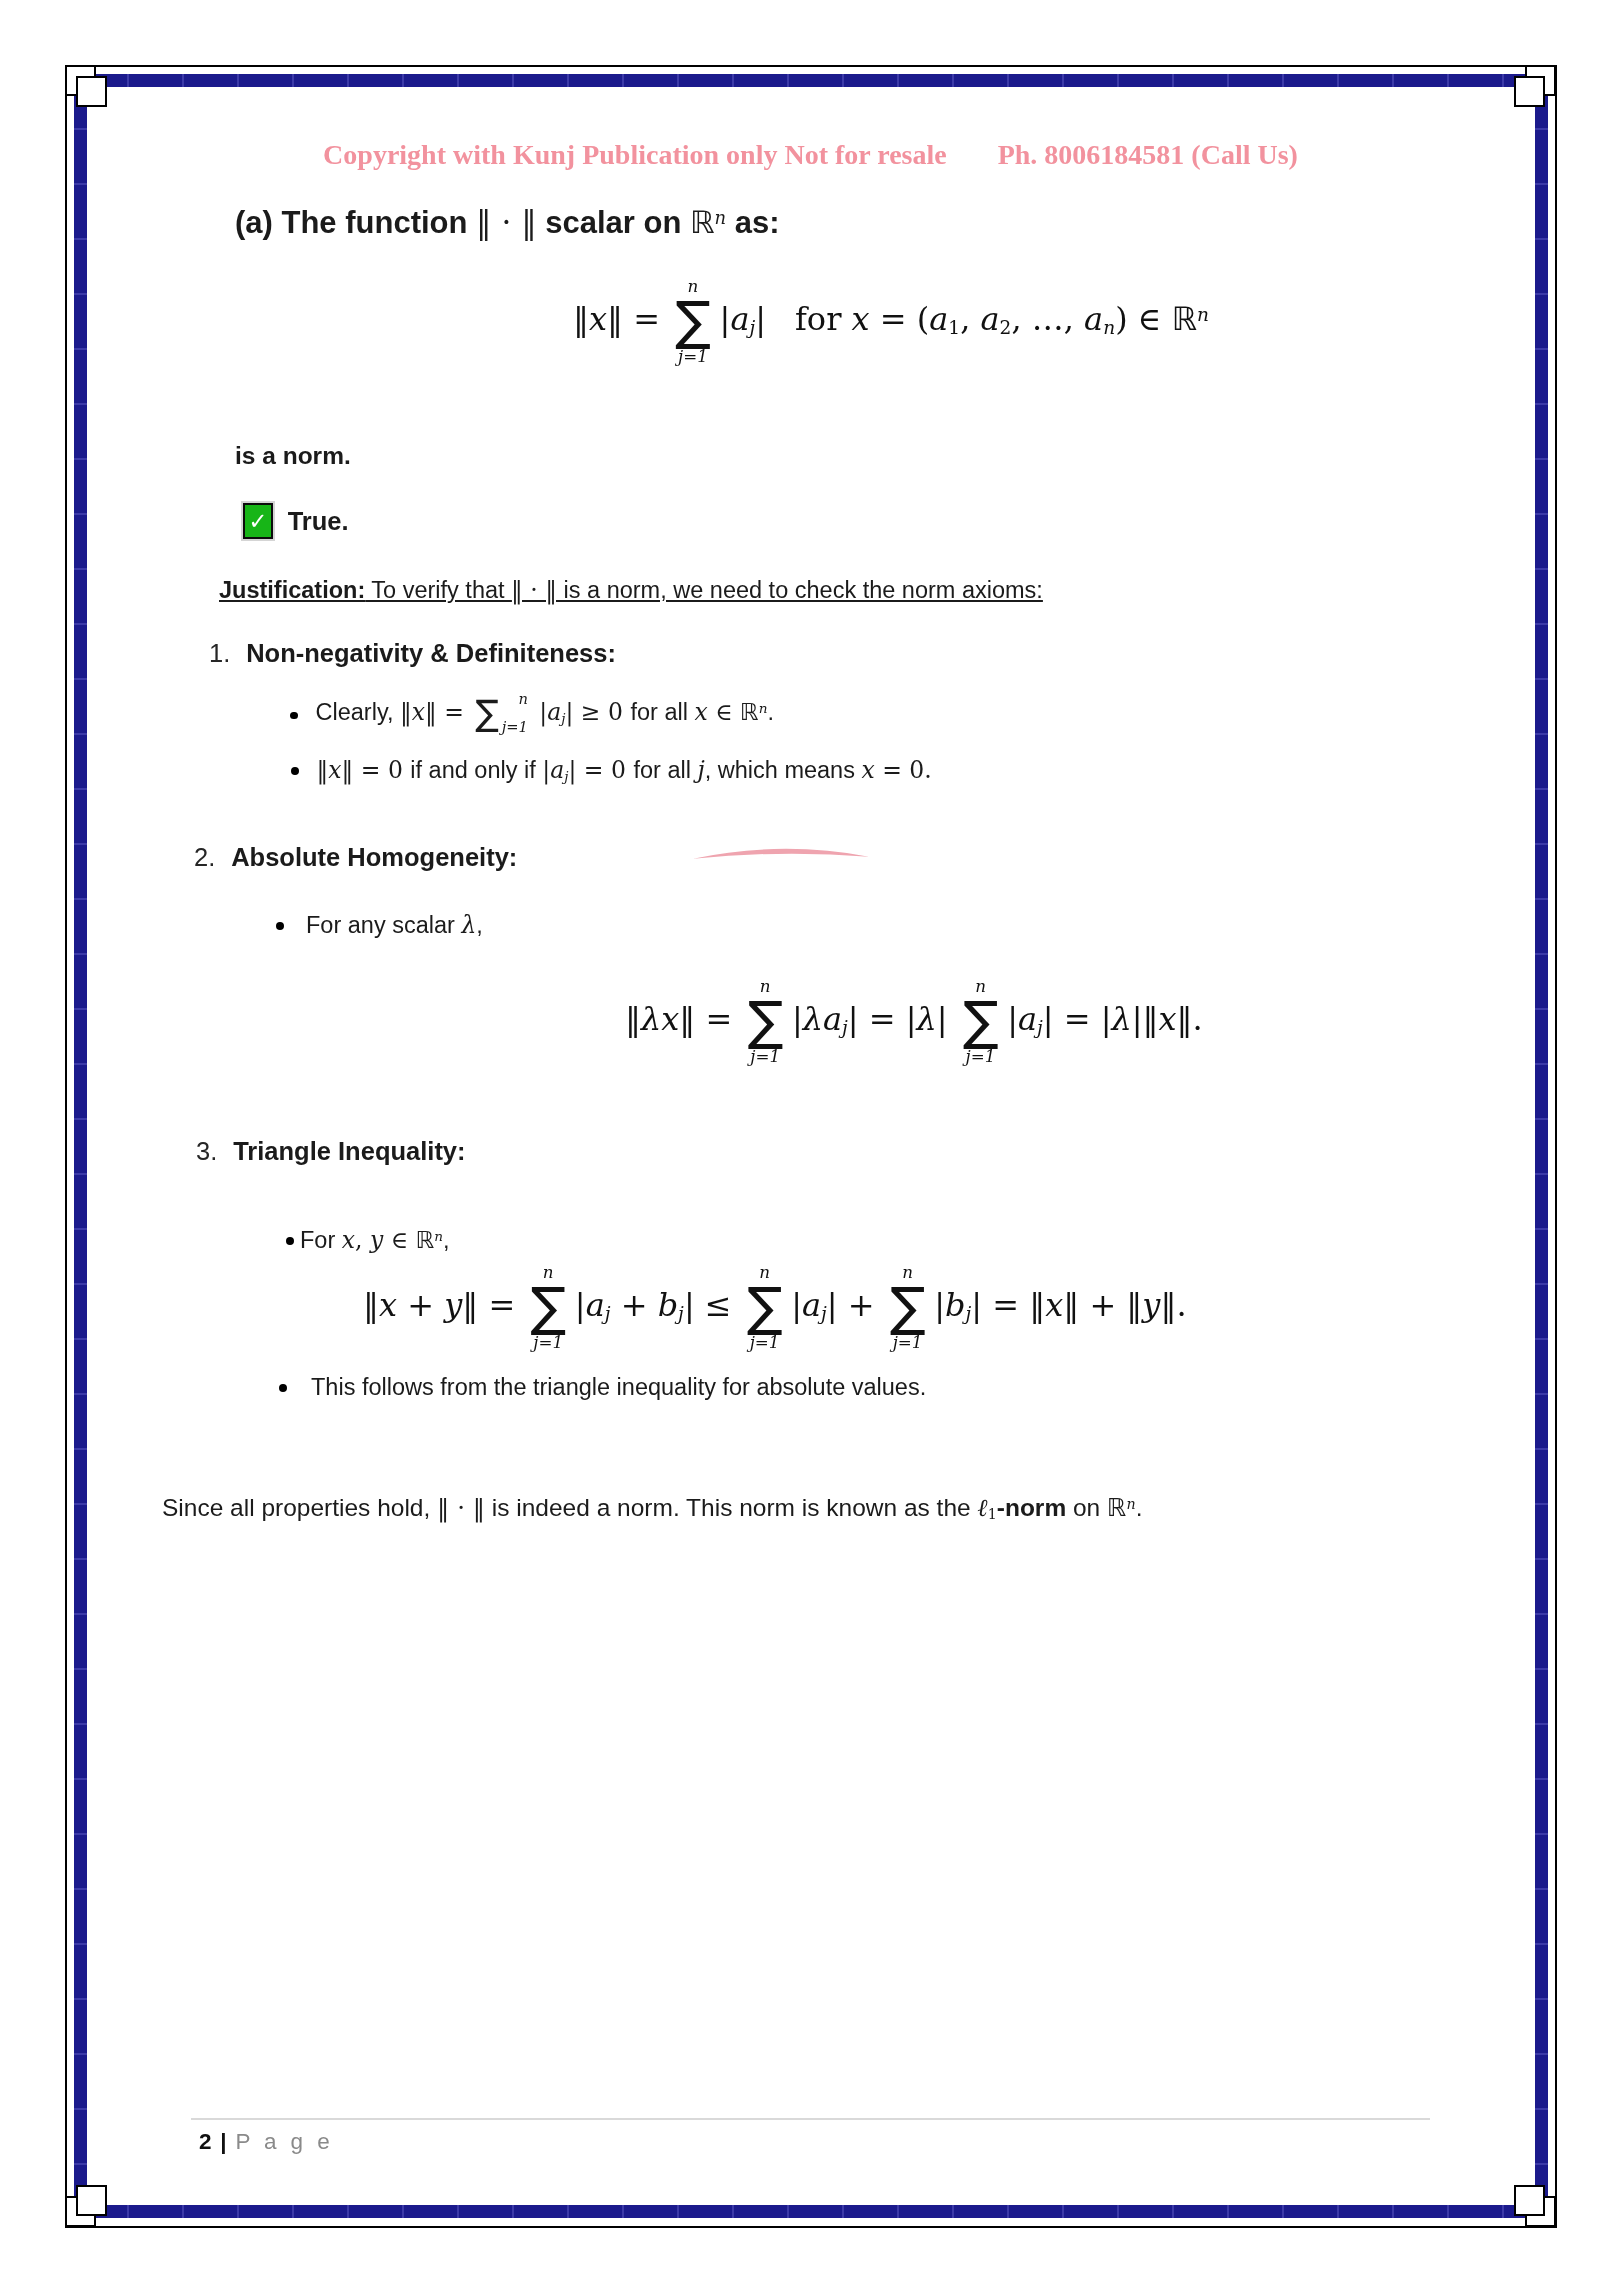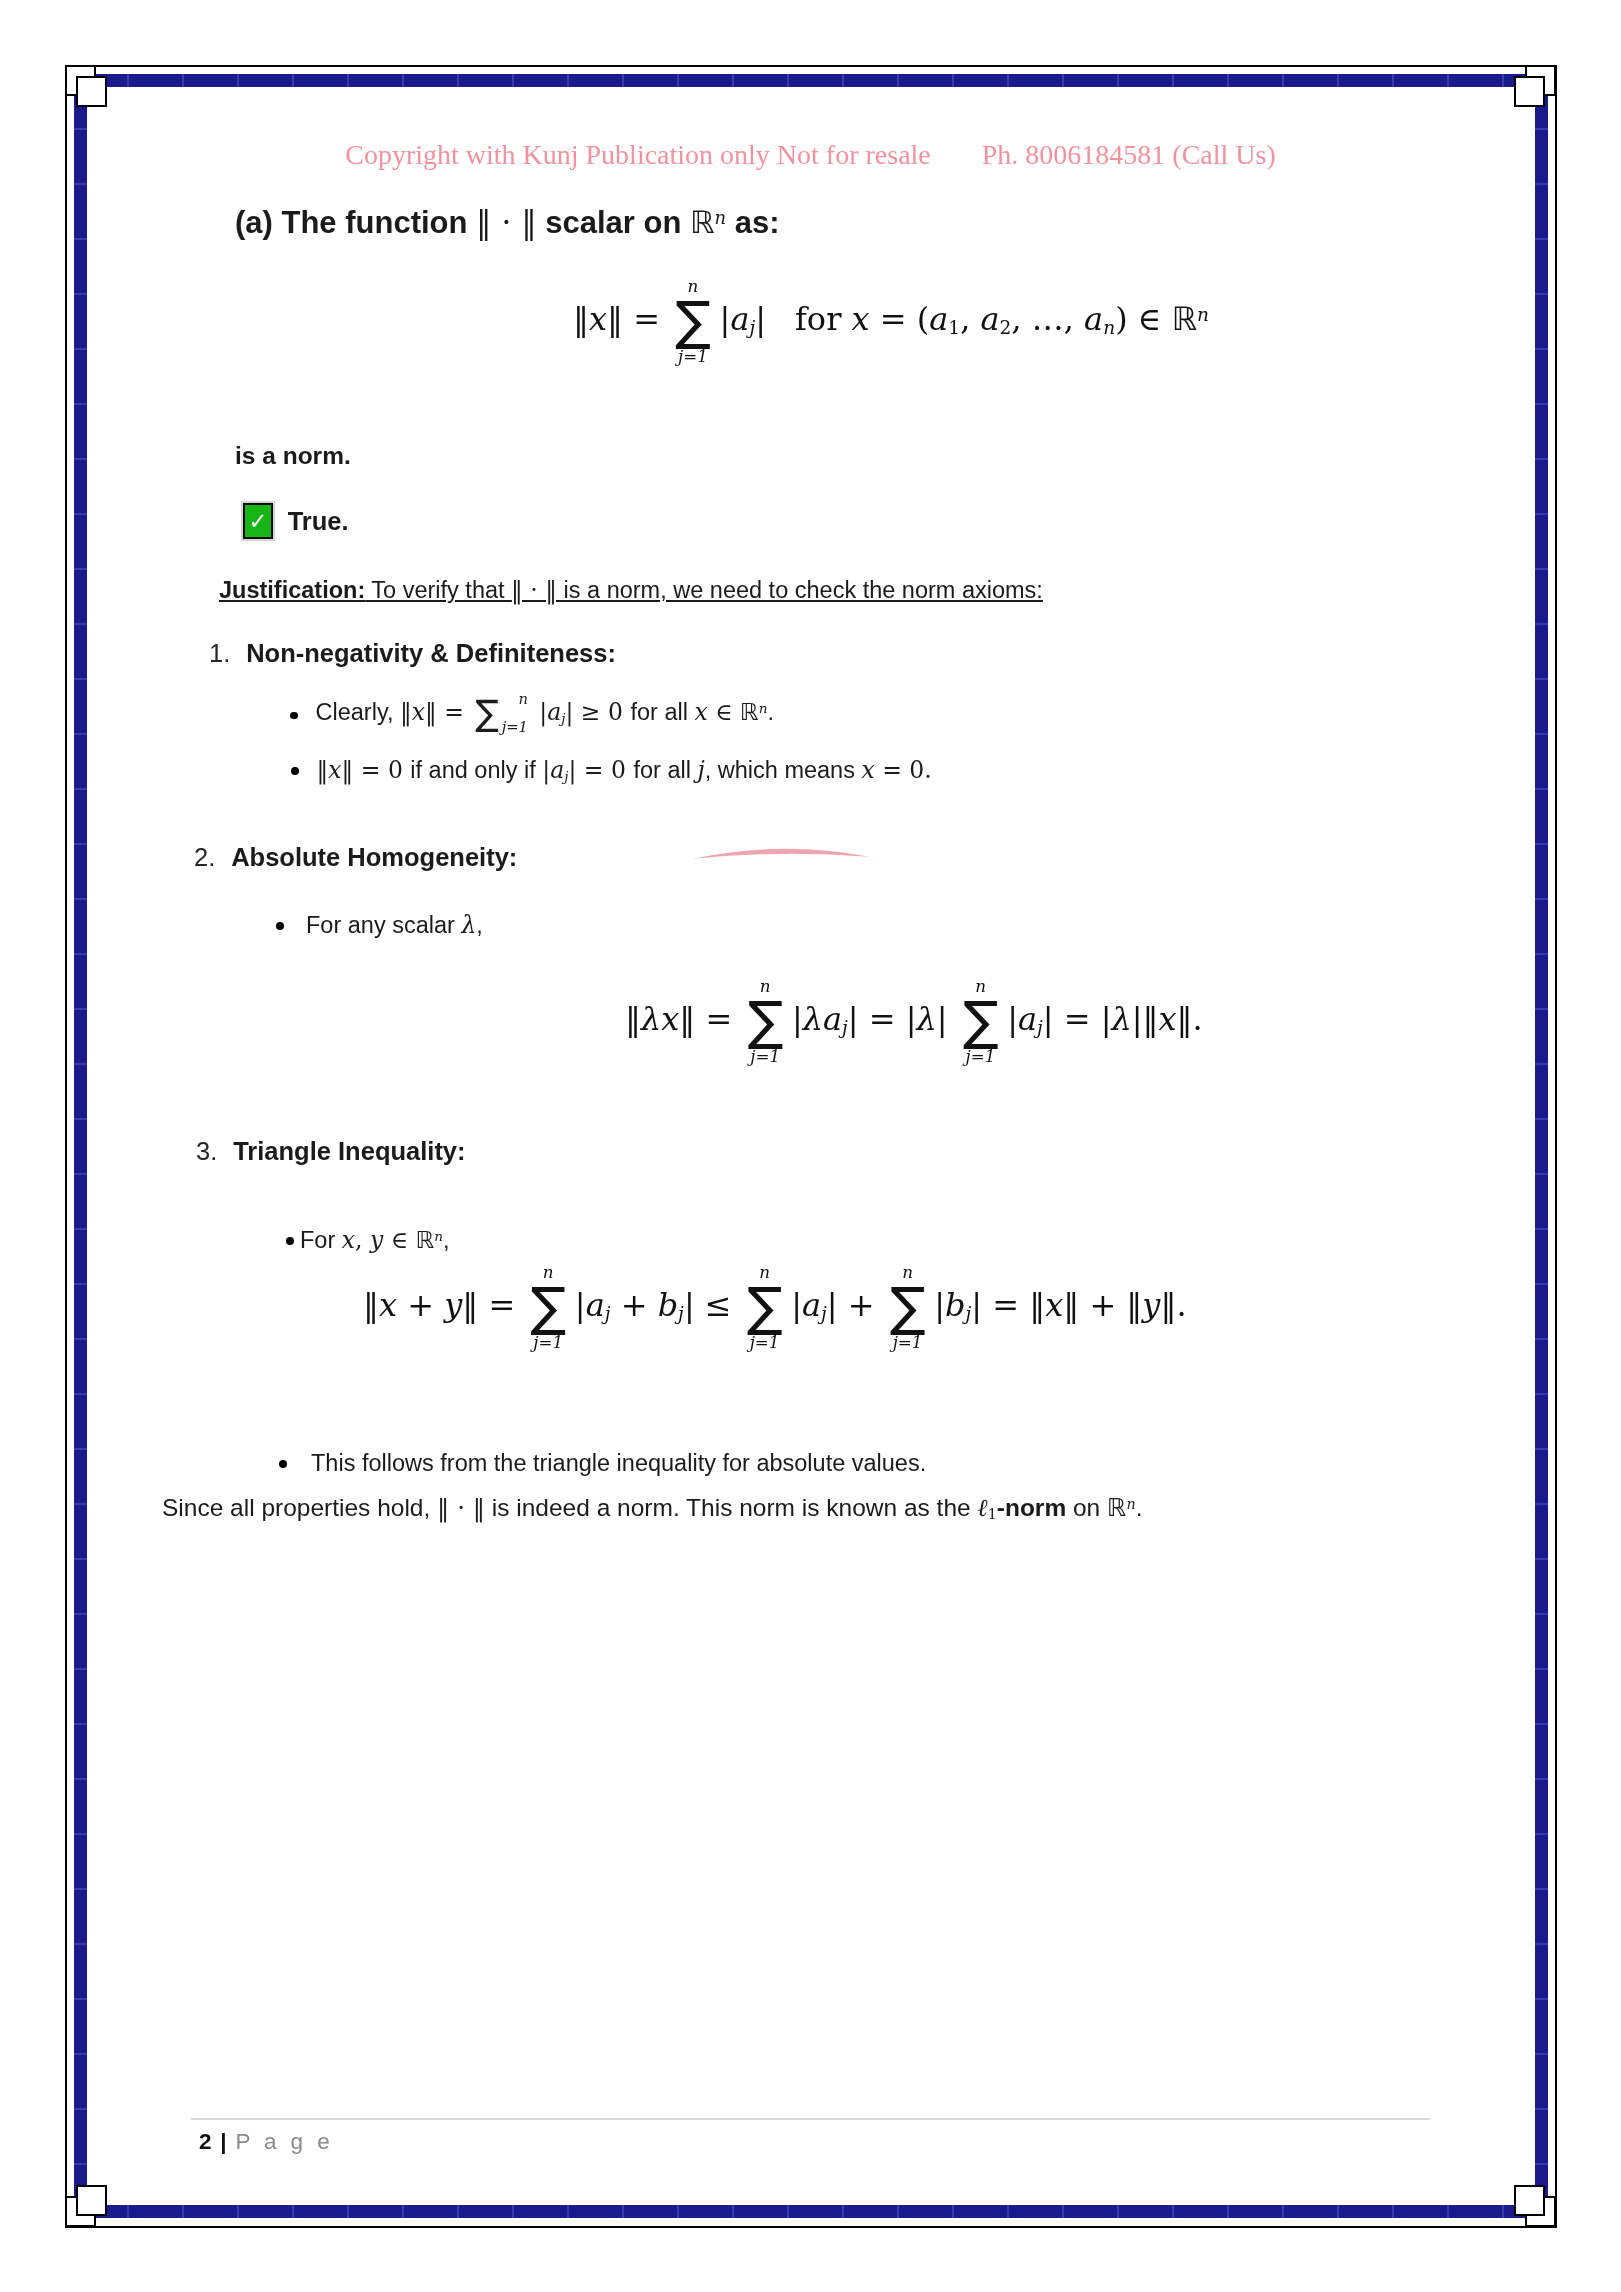--- a/index.html
+++ b/index.html
@@ -20,21 +20,21 @@
            background:repeating-linear-gradient(0deg,var(--navy,#1b1a8c) 0 53px,#3c3aa8 53px 55px);}
   .corner-sq{position:absolute;width:31px;height:31px;box-sizing:border-box;
              background:#fff;border:2.9px solid #000;}
   .tl-a{left:65px;top:65px}.tl-b{left:76px;top:76px}
   .tr-a{right:65px;top:65px}.tr-b{right:76px;top:76px}
   .bl-a{left:65px;bottom:66px}.bl-b{left:76px;bottom:77px}
   .br-a{right:65px;bottom:66px}.br-b{right:76px;bottom:77px}
 
   
   .header{position:absolute;left:93px;right:93px;top:139px;display:flex;justify-content:center;
-          gap:51px;font-family:"Liberation Serif",serif;font-weight:400;font-size:28px;
+          gap:51px;font-family:"Liberation Serif",serif;font-weight:700;font-size:28px;
           color:var(--pink,#f2929e);white-space:nowrap;}
 
   
   .tk-b{font-weight:700}
   .tk-n{font-weight:400}
   .tk-m{font-family:"DejaVu Serif","DejaVu Sans",serif;font-weight:400}
   .tk-i{font-family:"DejaVu Serif",serif;font-style:italic;font-weight:400}
   .tk-s,.tk-sr{font-family:"DejaVu Serif",serif;font-size:.58em;vertical-align:-0.22em;font-weight:400}
   .tk-s{font-style:italic}
   .tk-S{font-family:"DejaVu Serif",serif;font-style:italic;font-size:.58em;vertical-align:.5em;font-weight:400}
@@ -81,21 +81,21 @@
   .bullet{position:absolute;font-size:23.5px;line-height:1.35;white-space:nowrap;}
   .bullet .dot{position:absolute;left:0;width:7.8px;height:7.8px;border-radius:50%;background:#000;top:11.8px;}
   .bullet .btxt{display:inline-block;margin-left:25.5px;}
   .b11{left:290px;top:692px;text-align:right;}
   .b11 .dot{top:19.6px;}
   .b12{left:291px;top:755px;}
   .b21{left:276px;top:910px;}
   .b21 .btxt{margin-left:30px;}
   .b31{left:286px;top:1225px;}
   .b31 .btxt{margin-left:14px;}
-  .b32{left:279px;top:1448px;}
+  .b32{left:279px;top:1372px;}
   .b32 .btxt{margin-left:32px;}
 
   .swoosh{position:absolute;left:691px;top:843px;}
   .swoosh path{fill:var(--swoosh,#efa4af);}
 
   .footer-divider{position:absolute;left:191px;top:2118px;width:1239px;height:2px;
                   background:var(--divider,#d9d9d9);}
   .footer{position:absolute;left:199px;top:2129px;font-size:22.5px;display:flex;gap:8.8px;
           align-items:baseline;}
   .footer .pnum{font-weight:700;color:#111;}

